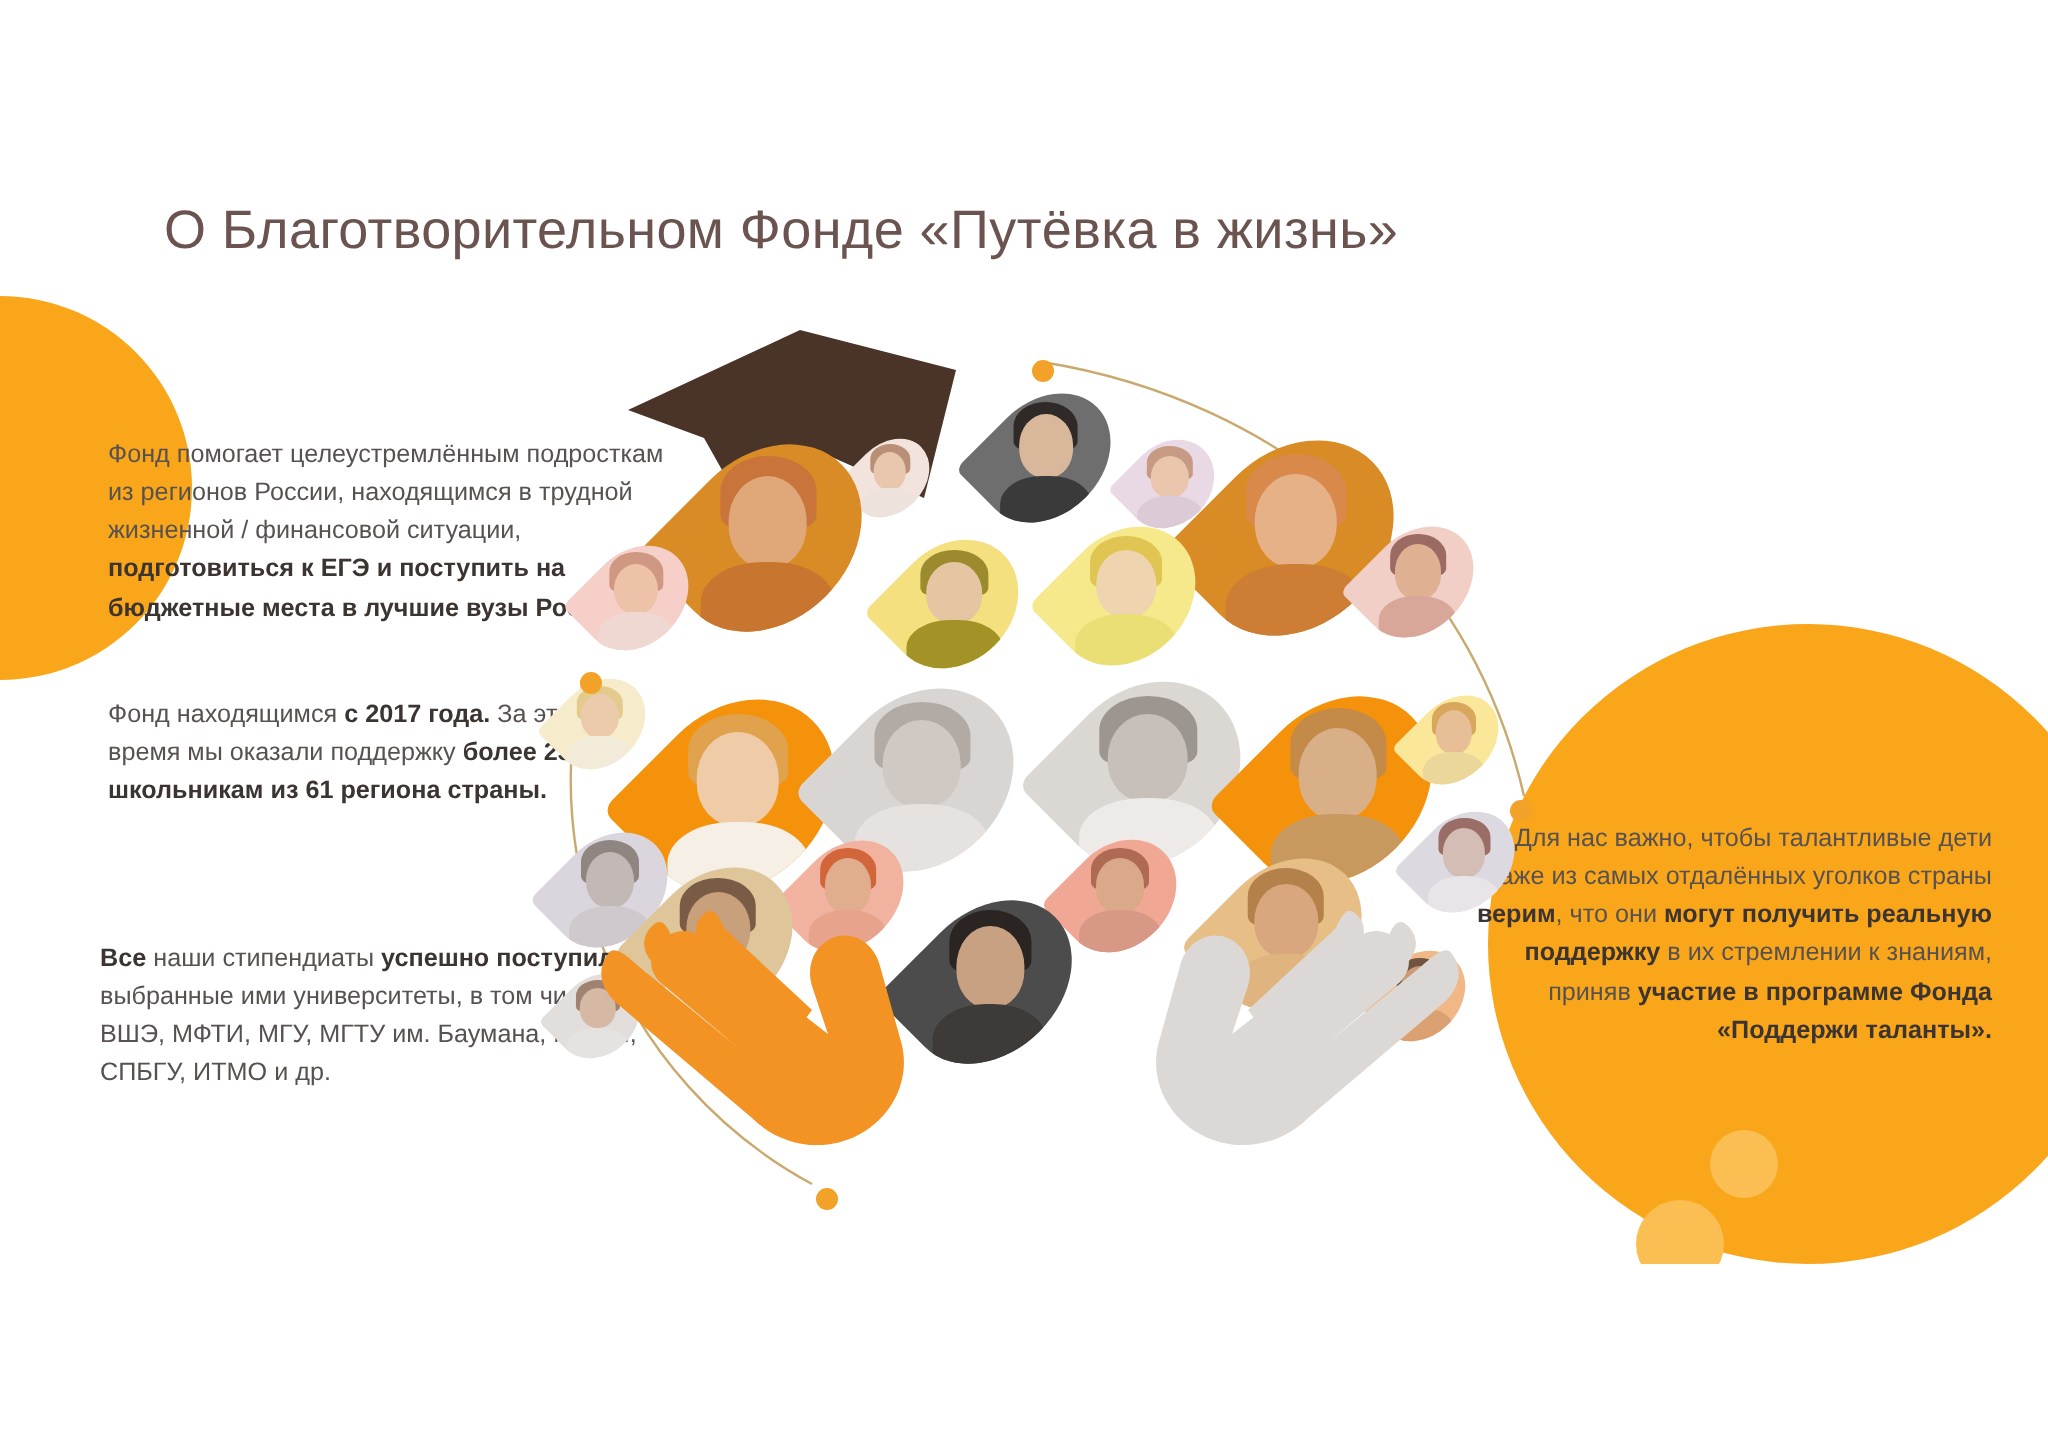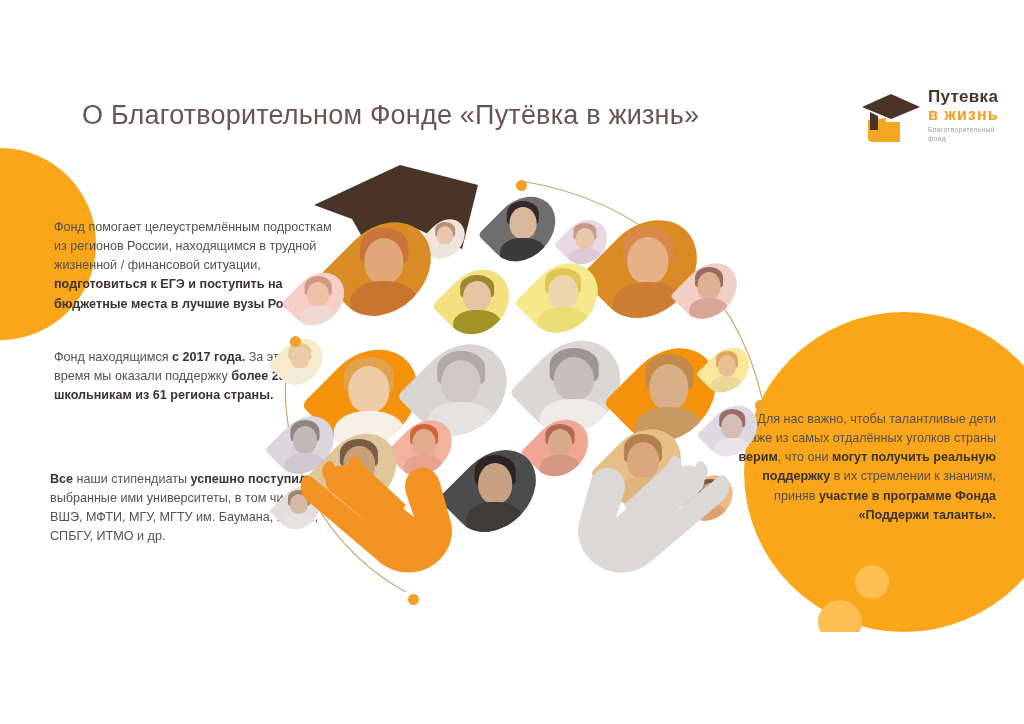--- a/index.html
+++ b/index.html
@@ -97,33 +97,20 @@
   <div class="deco-dot-lg"></div>
   <div class="deco-dot-sm"></div>
 
   <svg class="curve" viewBox="0 0 1024 724">
     <path d="M521,181 C640,200 735,280 762,398" fill="none" stroke="#C9A96E" stroke-width="1.2"></path>
     <path d="M292,339 C268,430 310,540 406,592" fill="none" stroke="#C9A96E" stroke-width="1.2"></path>
   </svg>
 
   <div class="page-title">О Благотворительном Фонде «Путёвка в жизнь»</div>
 
-  <div class="logo">
-    <svg class="logo-mark" viewBox="0 0 62 56">
-      <path d="M8,30 L8,48 Q8,52 13,52 L40,52 L40,32 L26,32 L26,28 Z" fill="#F5A623"></path>
-      <path d="M31,4 L60,17 L31,29 L2,17 Z" fill="#4A3428"></path>
-      <path d="M10,22 L10,40 L18,40 L18,26 Z" fill="#4A3428"></path>
-    </svg>
-    <div class="logo-text">
-      <div class="logo-l1">Путевка</div>
-      <div class="logo-l2">в жизнь</div>
-      <div class="logo-l3" style="white-space:pre-line">Благотворительный
-фонд</div>
-    </div>
-  </div>
 
   <div class="copy blk-l1"><span>Фонд помогает целеустремлённым подросткам из регионов России, находящимся в трудной жизненной / финансовой ситуации, </span><b>подготовиться к ЕГЭ и поступить на бюджетные места в лучшие вузы России.</b></div>
   <div class="copy blk-l2"><span>Фонд находящимся </span><b>с 2017 года.</b><span> За это время мы оказали поддержку </span><b>более 230 школьникам из 61 региона страны.</b></div>
   <div class="copy blk-l3"><b>Все</b><span> наши стипендиаты </span><b>успешно поступили</b><span> в выбранные ими университеты, в том числе во ВШЭ, МФТИ, МГУ, МГТУ им. Баумана, МИФИ, СПБГУ, ИТМО и др.</span></div>
   <div class="copy right blk-r2"><span>Для нас важно, чтобы талантливые дети даже из самых отдалённых уголков страны </span><b>верим</b><span>, что они </span><b>могут получить реальную поддержку</b><span> в их стремлении к знаниям, приняв </span><b>участие в программе Фонда «Поддержи таланты».</b></div>
 
   <div class="center">
 
     <svg class="cap" viewBox="0 0 168 110">
       <path d="M88,2 L166,22 L150,86 L96,62 L58,88 L40,56 L2,42 Z" fill="#4A3428"></path>

